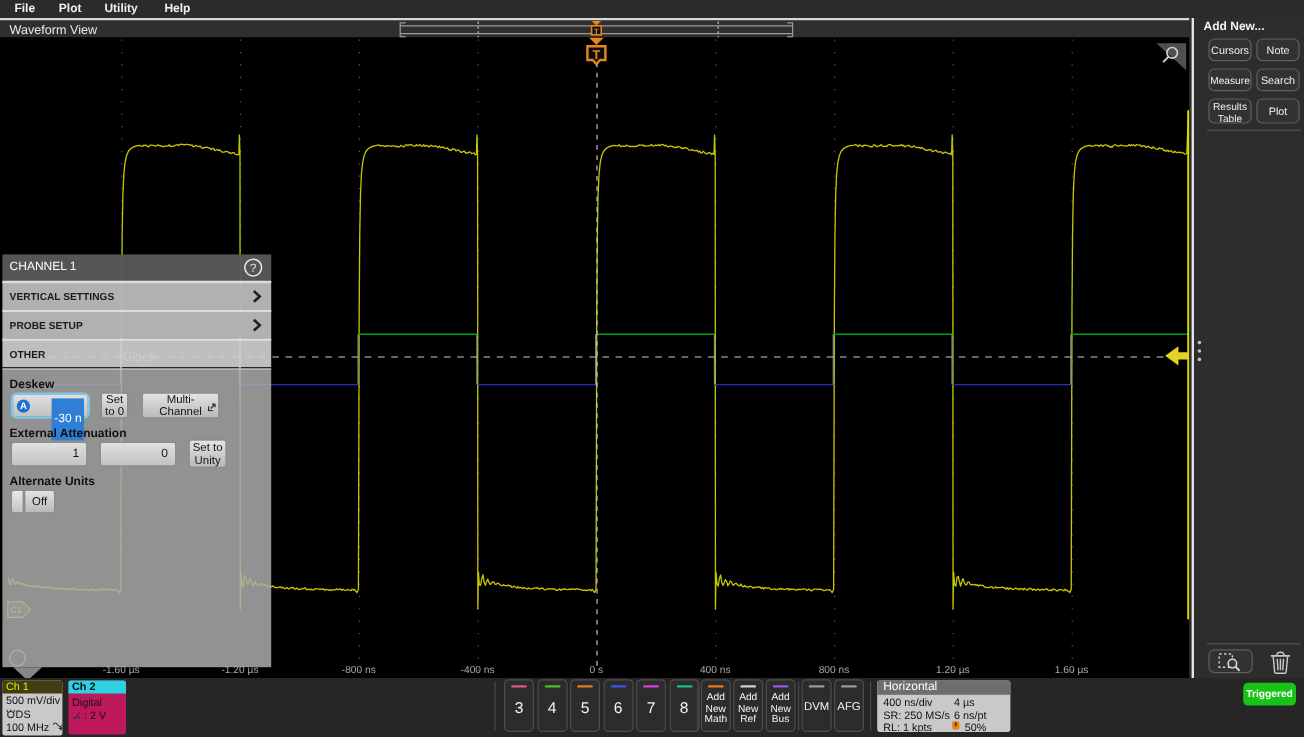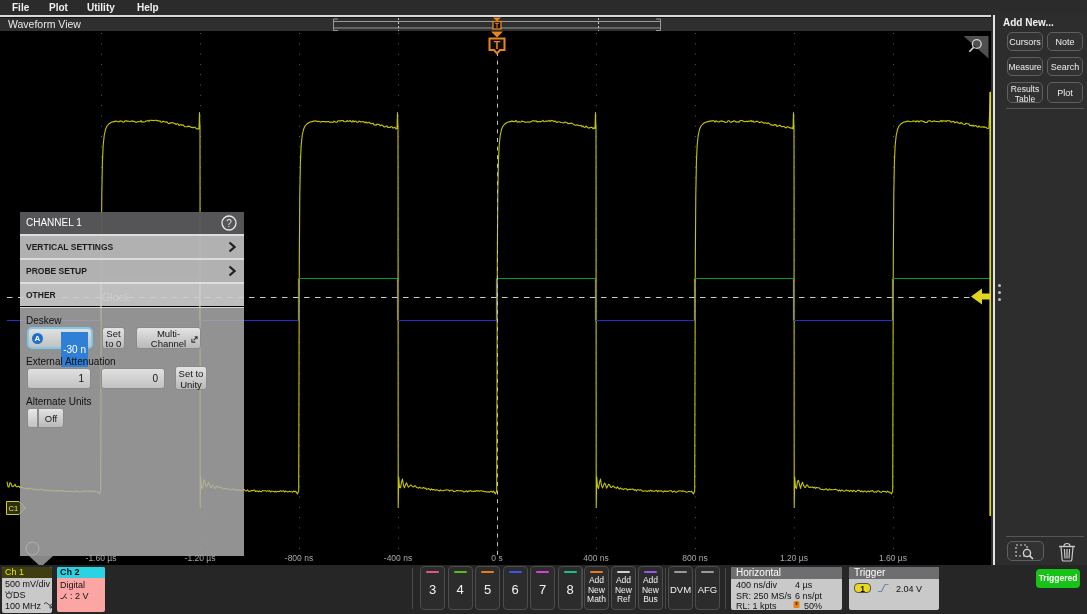--- a/index.html
+++ b/index.html
@@ -17,29 +17,29 @@
     border:1px solid #4d4d4d; border-radius:4px; color:#f2f2f2; text-align:center; }
   .nbtn .cb { position:absolute; left:5px; top:4px; width:13px; height:2px; border-radius:1px; }
   .nbtn .num { position:absolute; width:100%; top:15px; font-size:13px; }
   .nbtn .t3 { position:absolute; width:100%; top:9px; font-size:8.5px; line-height:9.5px; }
   .nbtn .t1 { position:absolute; width:100%; top:17px; font-size:9.5px; }
   .info { position:absolute; top:2px; background:#c9c9c9; border-radius:2px; overflow:hidden; }
   .info .hd { background:#6e6e70; color:#fff; font-size:10px; padding:0 0 1px 5px; height:12px; }
   .info .bd { color:#111; font-size:9px; padding:1px 0 0 5px; line-height:10.5px; }
   .vsep { position:absolute; top:3px; width:1px; height:41px; background:#4a4a4a; }
   
-  #panel { position:absolute; left:20px; top:212px; width:224px; height:344px; }
+  #panel { position:absolute; left:2px; top:212px; width:224px; height:344px; }
   #ptitle { position:absolute; left:0; top:0; width:224px; height:22px; background:rgba(88,88,91,0.97);
     color:#fff; font-size:10px; line-height:22px; padding-left:6px; }
   .prow { position:absolute; left:0; width:224px; height:24px; background:rgba(183,183,183,0.97);
     color:#1c1c1c; font-size:8.5px; font-weight:bold; line-height:22px; padding-left:6px;
     border-top:2px solid rgba(222,222,222,0.95); }
   #pbody { position:absolute; left:0; top:95px; width:224px; height:249px; background:rgba(172,172,172,0.85); border-top:1px solid rgba(222,222,222,0.9);
     color:#111; }
-  .plab { position:absolute; font-size:10px; font-weight:normal; color:#101010; }
+  .plab { position:absolute; font-size:10px; font-weight:bold; color:#101010; }
   .pbtn { position:absolute; background:linear-gradient(#e3e3e3,#b9b9b9); border:1px solid #8b8b8b;
     border-radius:3px; color:#141414; font-size:9.5px; text-align:center; }
   .pinp { position:absolute; background:linear-gradient(#e0e0e0,#c2c2c2); border:1px solid #8b8b8b;
     border-radius:3px; color:#141414; font-size:10px; text-align:right; }
 </style>
 </head>
 <body>
 
 <svg class="abs" style="left:0;top:0" width="1087" height="614" viewBox="0 0 1087 614">
   <rect x="0" y="15" width="993" height="550" fill="#000"></rect>
@@ -191,21 +191,21 @@
   <div class="abs" style="left:2px;top:2px;width:50px;height:46px;background:#c9c9c9;border-radius:2px">
     <div class="abs" style="left:0;top:0;width:50px;height:11px;background:#3e3e12;border-radius:2px 2px 0 0;color:#e8e800;font-size:9px;font-weight:normal;padding:0 0 0 3px;line-height:11px">Ch 1</div>
     <div class="abs" style="left:3px;top:12px;color:#111;font-size:9px;line-height:11px">500 mV/div<br><svg width="8" height="8" viewBox="0 0 8 8" style="vertical-align:-1px">
           <circle cx="4" cy="4.5" r="2.6" fill="none" stroke="#333" stroke-width="1"></circle>
           <path d="M1.5 2.5 L0.5 0.5 M6.5 2.5 L7.5 0.5 M4 1.9 V0" stroke="#333" stroke-width="0.9" fill="none"></path>
         </svg>DS<br>100 MHz <svg width="8" height="8" viewBox="0 0 8 8" style="vertical-align:0">
           <path d="M0 3 Q2 0 4 3 T8 3 M5 6 H8 M8 6 L6 4.4 M8 6 L6 7.6" stroke="#333" stroke-width="0.9" fill="none"></path>
         </svg></div>
   </div>
 
-  <div class="abs" style="left:57px;top:2px;width:48px;height:45px;background:#fca5a5;border-radius:2px">
+  <div class="abs" style="left:57px;top:2px;width:48px;height:45px;background:#be185d;border-radius:2px">
     <div class="abs" style="left:0;top:0;width:48px;height:11px;background:#2bd2e2;border-radius:2px 2px 0 0;color:#0a0a0a;font-size:9px;font-weight:bold;padding-left:3px;line-height:11px">Ch 2</div>
     <div class="abs" style="left:3px;top:13px;color:#111;font-size:9px;line-height:11px">Digital<br><svg width="10" height="8" viewBox="0 0 10 8" style="vertical-align:-1px">
           <path d="M0.5 6.5 H3 L6 1.5 M4.2 4.5 L7 6.5" stroke="#333" stroke-width="1" fill="none"></path>
         </svg>: 2 V</div>
   </div>
   <div class="vsep" style="left:412px"></div>
   <div class="nbtn" style="left:420px">
       <div class="cb" style="background:#e05878"></div>
       <div class="num">3</div>
     </div>
@@ -256,24 +256,15 @@
   <div class="info" style="left:731px;width:111px;height:43px">
     <div class="hd">Horizontal</div>
     <div class="bd">400 ns/div<span style="position:absolute;left:64px">4 µs</span><br>
       SR: 250 MS/s<span style="position:absolute;left:64px">6 ns/pt</span><br>
       RL: 1 kpts<svg width="7" height="9" viewBox="0 0 7 9" style="position:absolute;left:62px;top:33px">
           <rect x="0.5" y="1" width="6" height="7" rx="1.5" fill="#e8820e"></rect>
           <rect x="2.7" y="2" width="1.6" height="3" fill="#5a3000"></rect>
         </svg><span style="position:absolute;left:73px">50%</span></div>
   </div>
 
-  <div class="info" style="left:849px;width:90px;height:43px">
-    <div class="hd">Trigger</div>
-    <div class="bd" style="padding-top:4px">
-      <span style="display:inline-block;width:17px;height:10px;background:#e8d820;border:1px solid #555;border-radius:4px;text-align:center;font-size:8.5px;line-height:10px;font-weight:bold">1</span>
-      <svg width="12" height="10" viewBox="0 0 12 10" style="vertical-align:-1px;margin-left:3px">
-          <path d="M1 8.5 H4.5 L8 1.5 H11.5" stroke="#7888a0" stroke-width="1.2" fill="none"></path>
-        </svg>
-      <span style="margin-left:5px">2.04 V</span></div>
-  </div>
 
   <div class="abs" style="left:1036px;top:4px;width:44px;height:19px;background:#16c316;border-radius:4px;color:#fff;font-size:8.5px;font-weight:bold;text-align:center;line-height:19px">Triggered</div>
 </div>
 
 </body></html>

